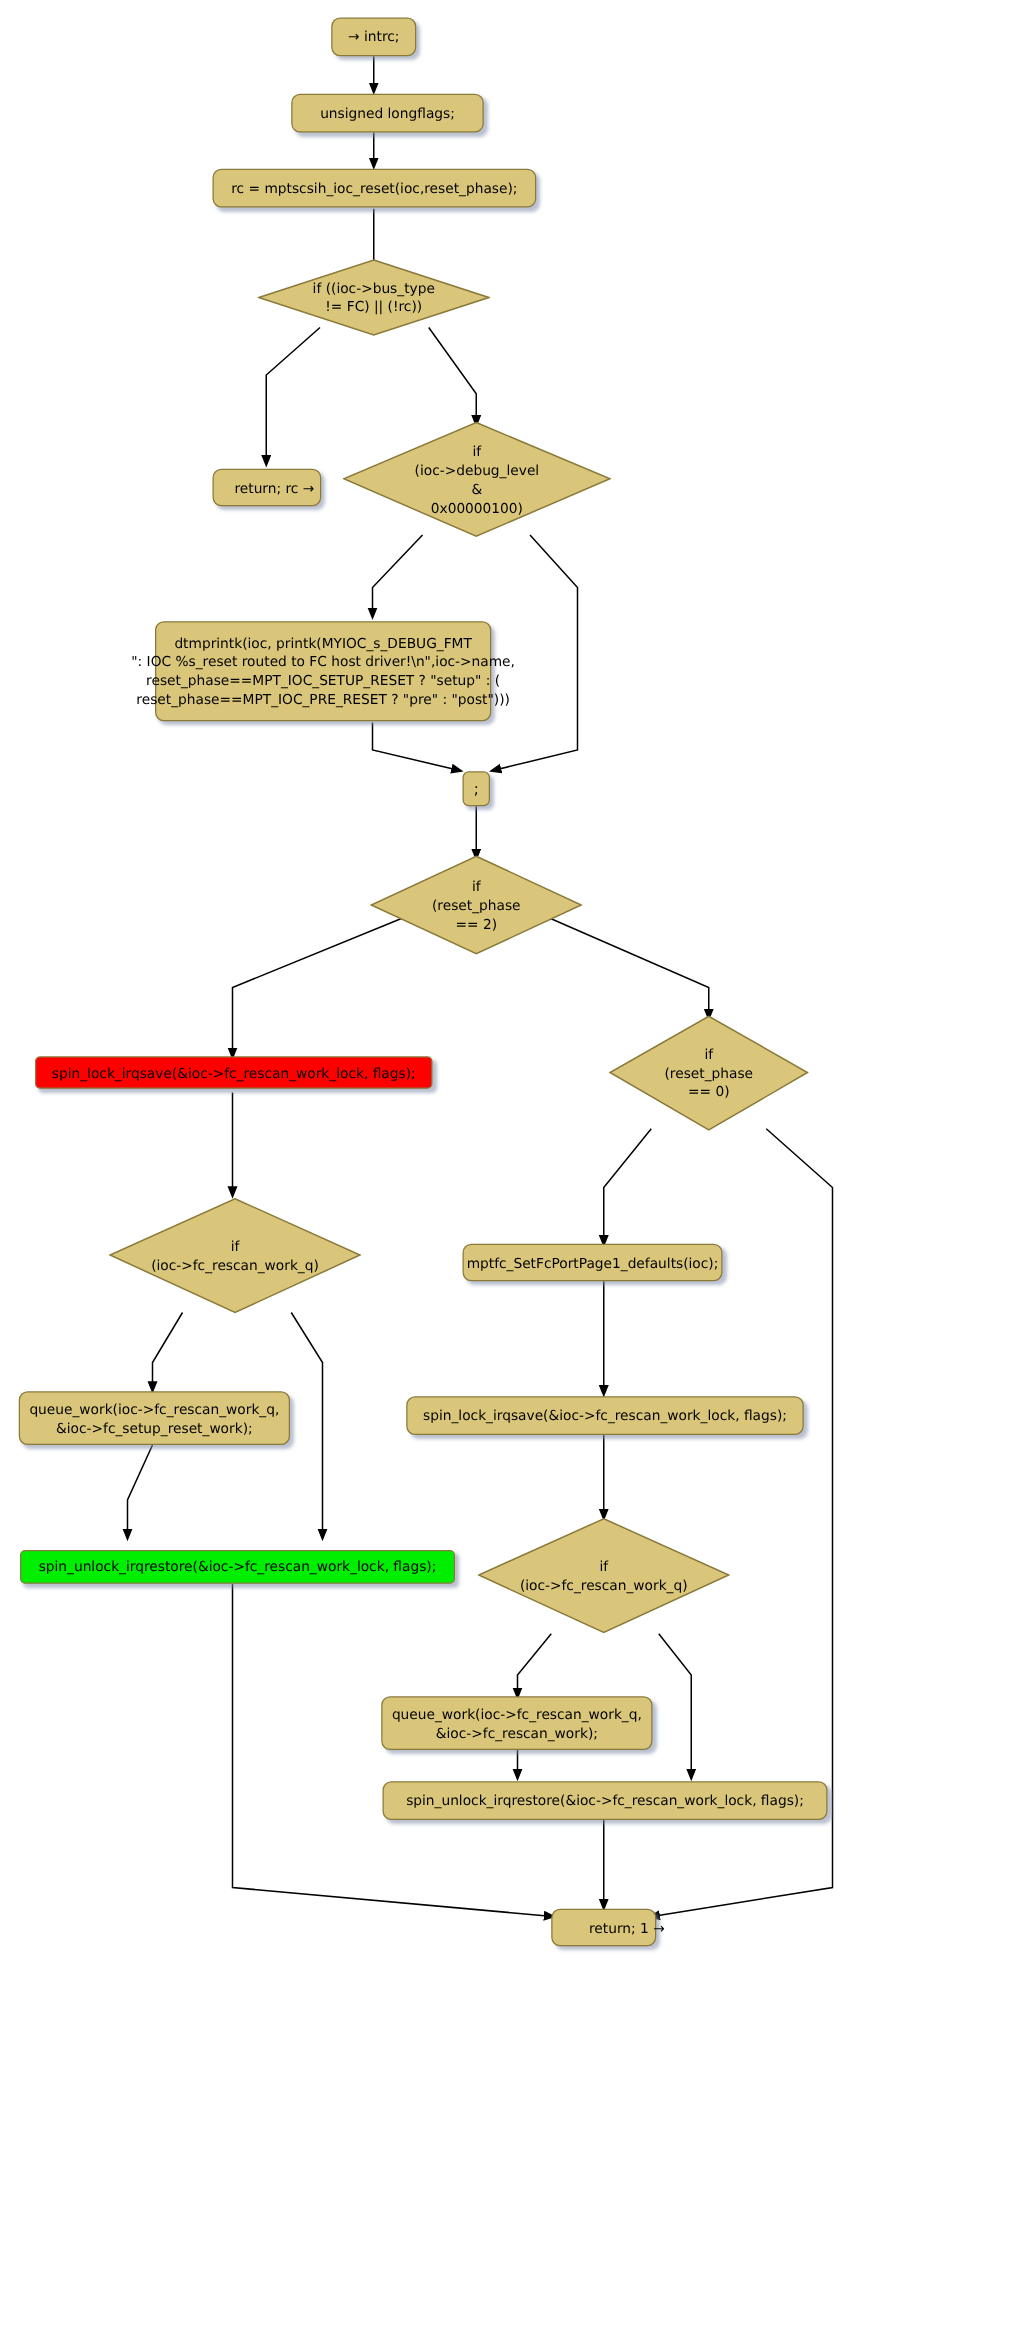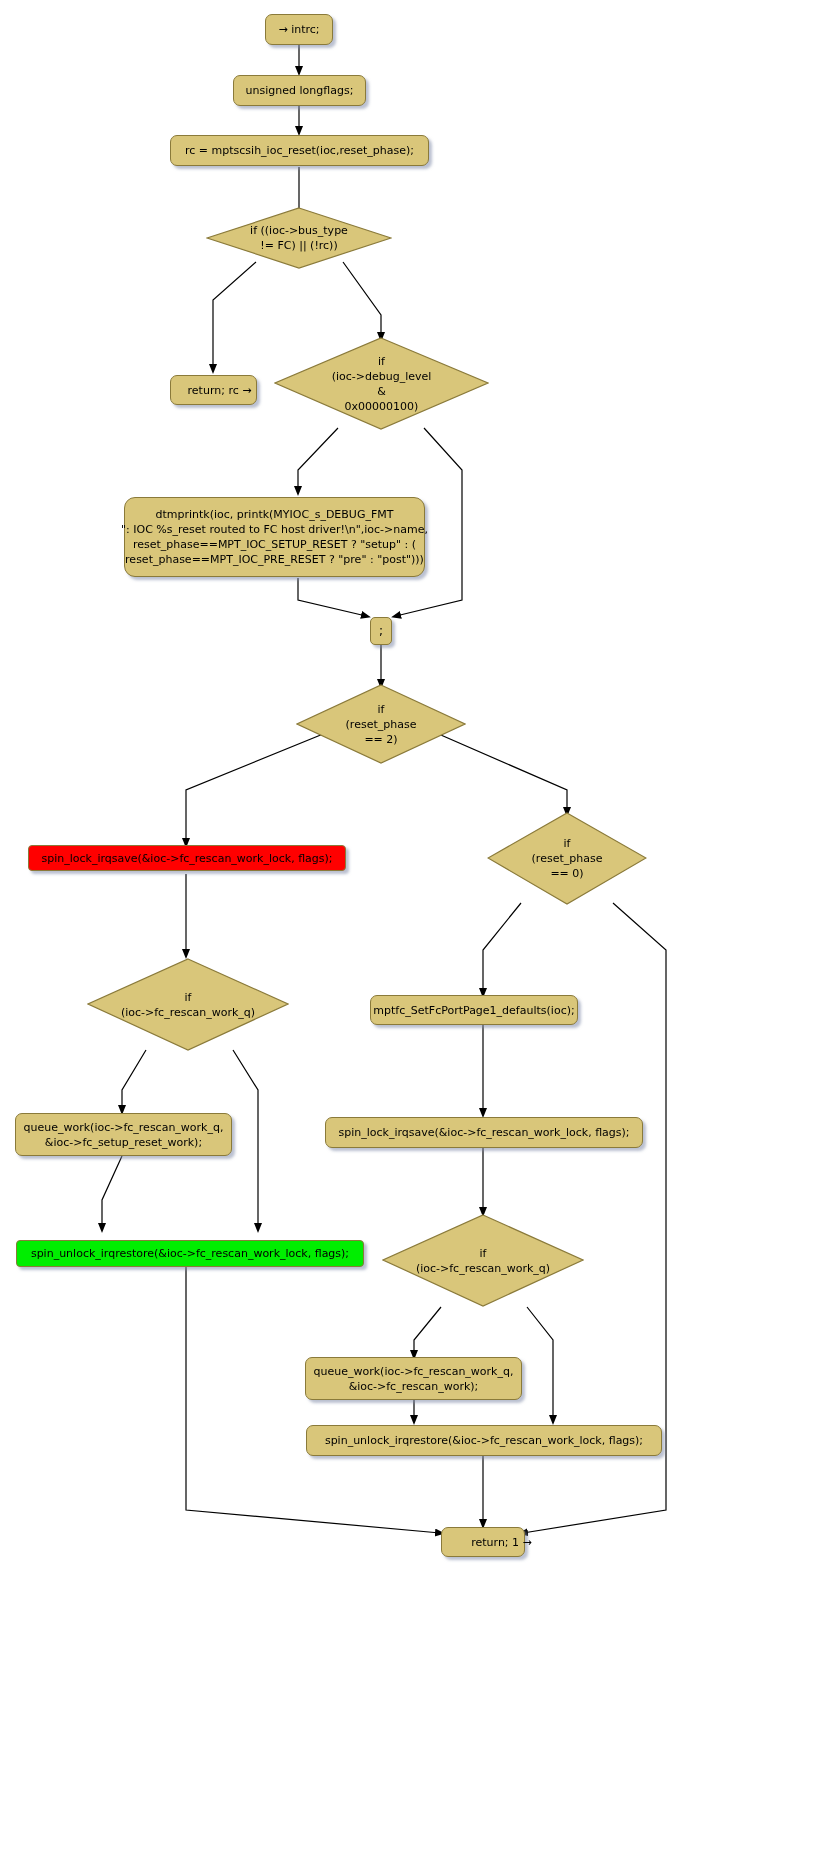--- a/index.html
+++ b/index.html
@@ -135,21 +135,21 @@
       <path d="M414,1400 L414,1420"></path>
 
       <path d="M483,1456 L483,1524"></path>
     </g>
   </svg>
 
   <div class="node box" style="left:265px; top:14px; width:68px; height:31px;">
     <span>→ intrc;</span>
   </div>
 
-  <div class="node box" style="left:233px; top:75px; width:133px; height:31px;">
+  <div class="node box" style="left:233px; top:75px; width:154px; height:31px;">
     <span>unsigned longflags;</span>
   </div>
 
   <div class="node box" style="left:170px; top:135px; width:259px; height:31px;">
     <span>rc = mptscsih_ioc_reset(ioc,reset_phase);</span>
   </div>
 
   <div class="node diamond" style="left:206px; top:207px; width:186px; height:62px;">
     <svg class="dia" viewBox="0 0 186 62" preserveAspectRatio="none">
       <polygon points="93,1 185,31 93,61 1,31" fill="#D9C67A" stroke="#8A7A3A" stroke-width="1.2"></polygon>
@@ -165,21 +165,21 @@
   <div class="node diamond" style="left:274px; top:337px; width:215px; height:93px;">
     <svg class="dia" viewBox="0 0 215 93" preserveAspectRatio="none">
       <polygon points="107,1 214,46 107,92 1,46" fill="#D9C67A" stroke="#8A7A3A" stroke-width="1.2"></polygon>
     </svg>
     <span class="dlabel">if
 (ioc-&gt;debug_level
 &amp;
 0x00000100)</span>
   </div>
 
-  <div class="node box" style="left:124px; top:497px; width:301px; height:80px;border-radius:11px;">
+  <div class="node box" style="left:124px; top:497px; width:269px; height:80px;">
     <span>dtmprintk(ioc, printk(MYIOC_s_DEBUG_FMT
 ": IOC %s_reset routed to FC host driver!\n",ioc-&gt;name,
 reset_phase==MPT_IOC_SETUP_RESET ? "setup" : (
 reset_phase==MPT_IOC_PRE_RESET ? "pre" : "post")))</span>
   </div>
 
   <div class="node box tiny" style="left:370px; top:617px; width:22px; height:28px;">
     <span>;</span>
   </div>
 

